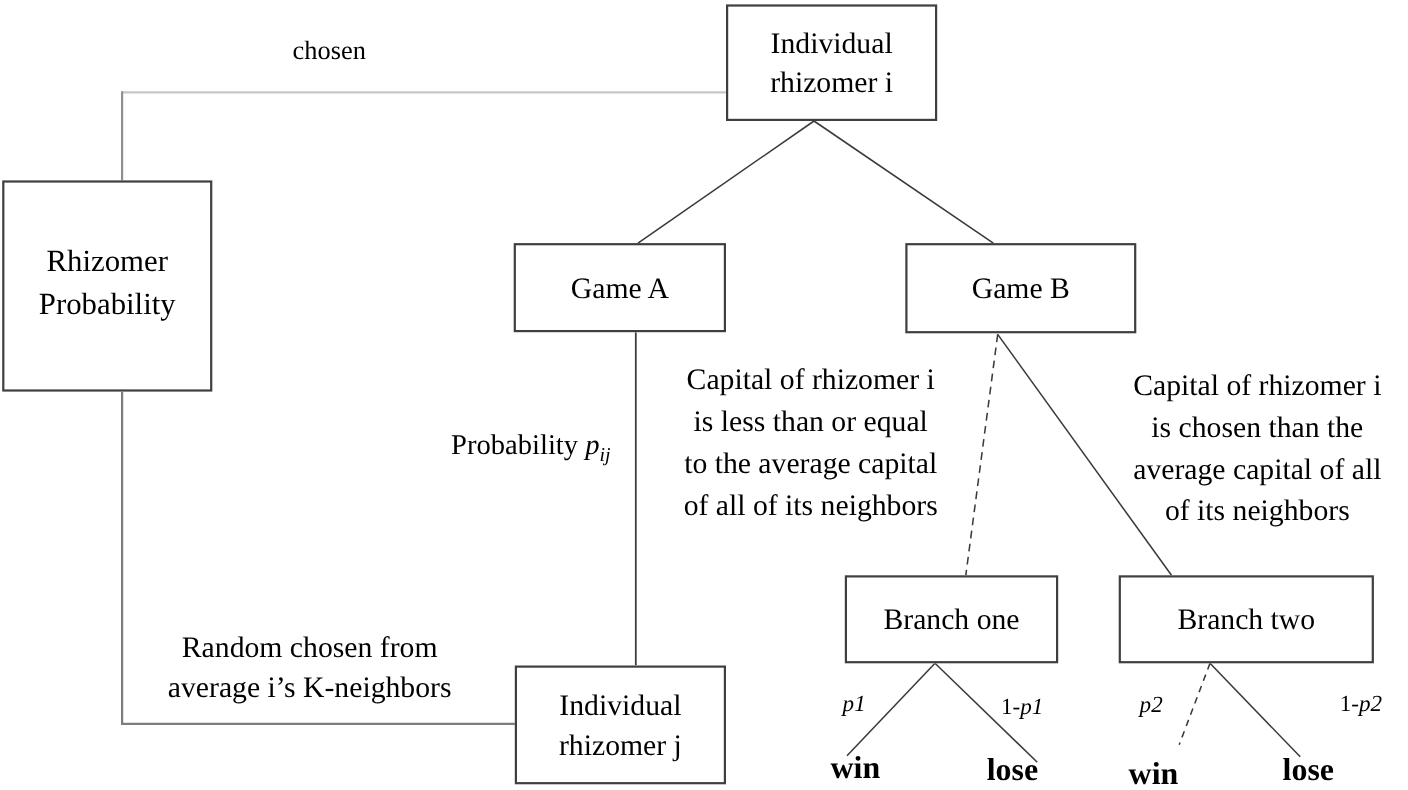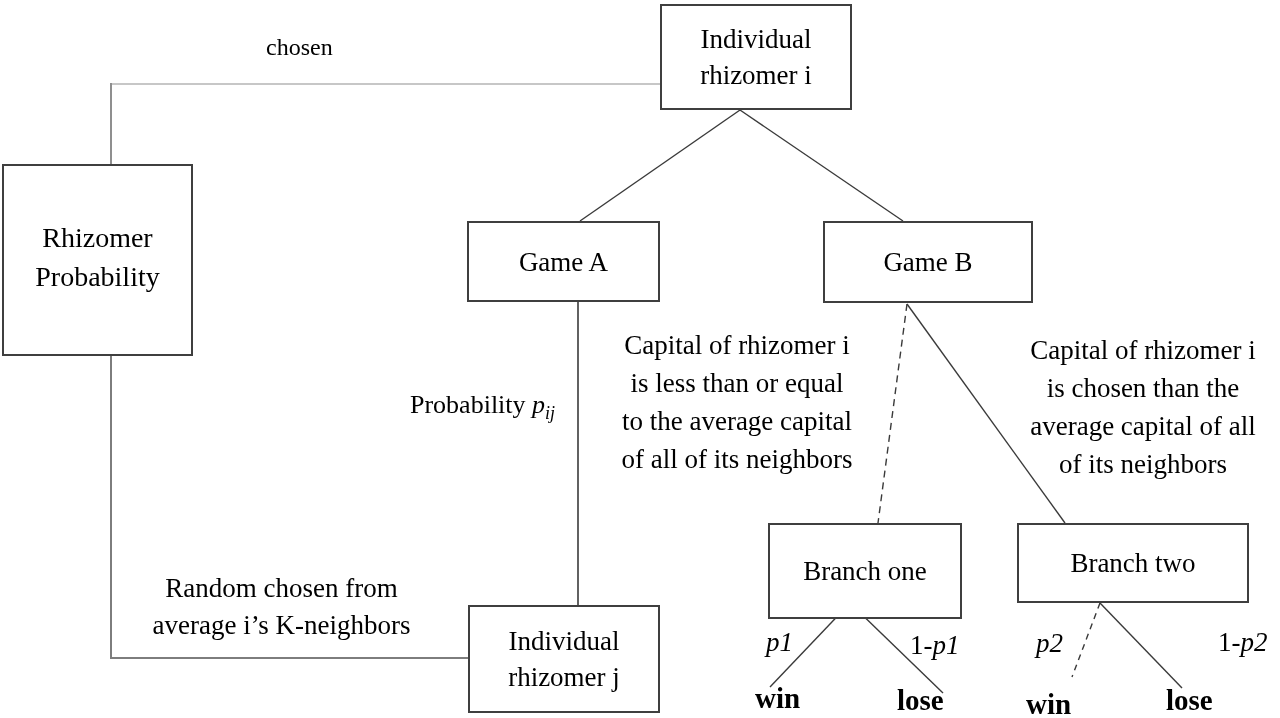--- a/index.html
+++ b/index.html
@@ -13,31 +13,31 @@
     position:absolute;z-index:2;background:#ffffff;border:2px solid #3f3f3f;
     display:flex;flex-direction:column;justify-content:center;align-items:center;
     box-sizing:border-box;text-align:center;
   }
   .node .nl{font-size:27px;line-height:36px;white-space:nowrap;}
   #node-individual-i{left:660px;top:4px;width:192px;height:106px;}
   #node-population{left:2px;top:164px;width:191px;height:192px;justify-content:flex-start;padding-top:52px;}
   #node-population .nl{font-size:28px;line-height:39px;}
   #node-game-a{left:467px;top:221px;width:193px;height:81px;}
   #node-game-b{left:823px;top:221px;width:210px;height:82px;}
-  #node-branch-one{left:768px;top:523px;width:194px;height:96px;}
+  #node-branch-one{left:768px;top:523px;width:194px;height:80px;}
   #node-branch-two{left:1017px;top:523px;width:232px;height:80px;}
   #node-individual-j{left:468px;top:605px;width:192px;height:108px;}
   .freelabel{position:absolute;z-index:3;white-space:nowrap;}
   #lbl-chosen{left:266px;top:34px;font-size:24px;}
   #lbl-random{left:109px;top:570px;width:345px;text-align:center;font-size:27px;line-height:37px;white-space:normal;}
   #lbl-probability{left:390px;top:390px;font-size:26px;margin-left:20px;}
   #lbl-probability sub{font-size:18px;}
   #lbl-capital-left{left:592px;top:326px;width:290px;text-align:center;font-size:27px;line-height:38px;white-space:normal;}
   #lbl-capital-right{left:1004px;top:331px;width:278px;text-align:center;font-size:27px;line-height:38px;white-space:normal;}
-  .prob{font-size:27px;}
+  .prob{font-size:21px;}
   .prob i{font-family:"Liberation Serif","DejaVu Serif",serif;}
   #lbl-p1{left:766px;top:627px;}
   #lbl-1p1{left:910px;top:630px;}
   #lbl-p2{left:1036px;top:628px;}
   #lbl-1p2{left:1218px;top:627px;}
   .outcome{font-size:29px;font-weight:bold;}
   #lbl-win1{left:755px;top:682px;}
   #lbl-lose1{left:897px;top:684px;}
   #lbl-win2{left:1026px;top:688px;}
   #lbl-lose2{left:1166px;top:684px;}

